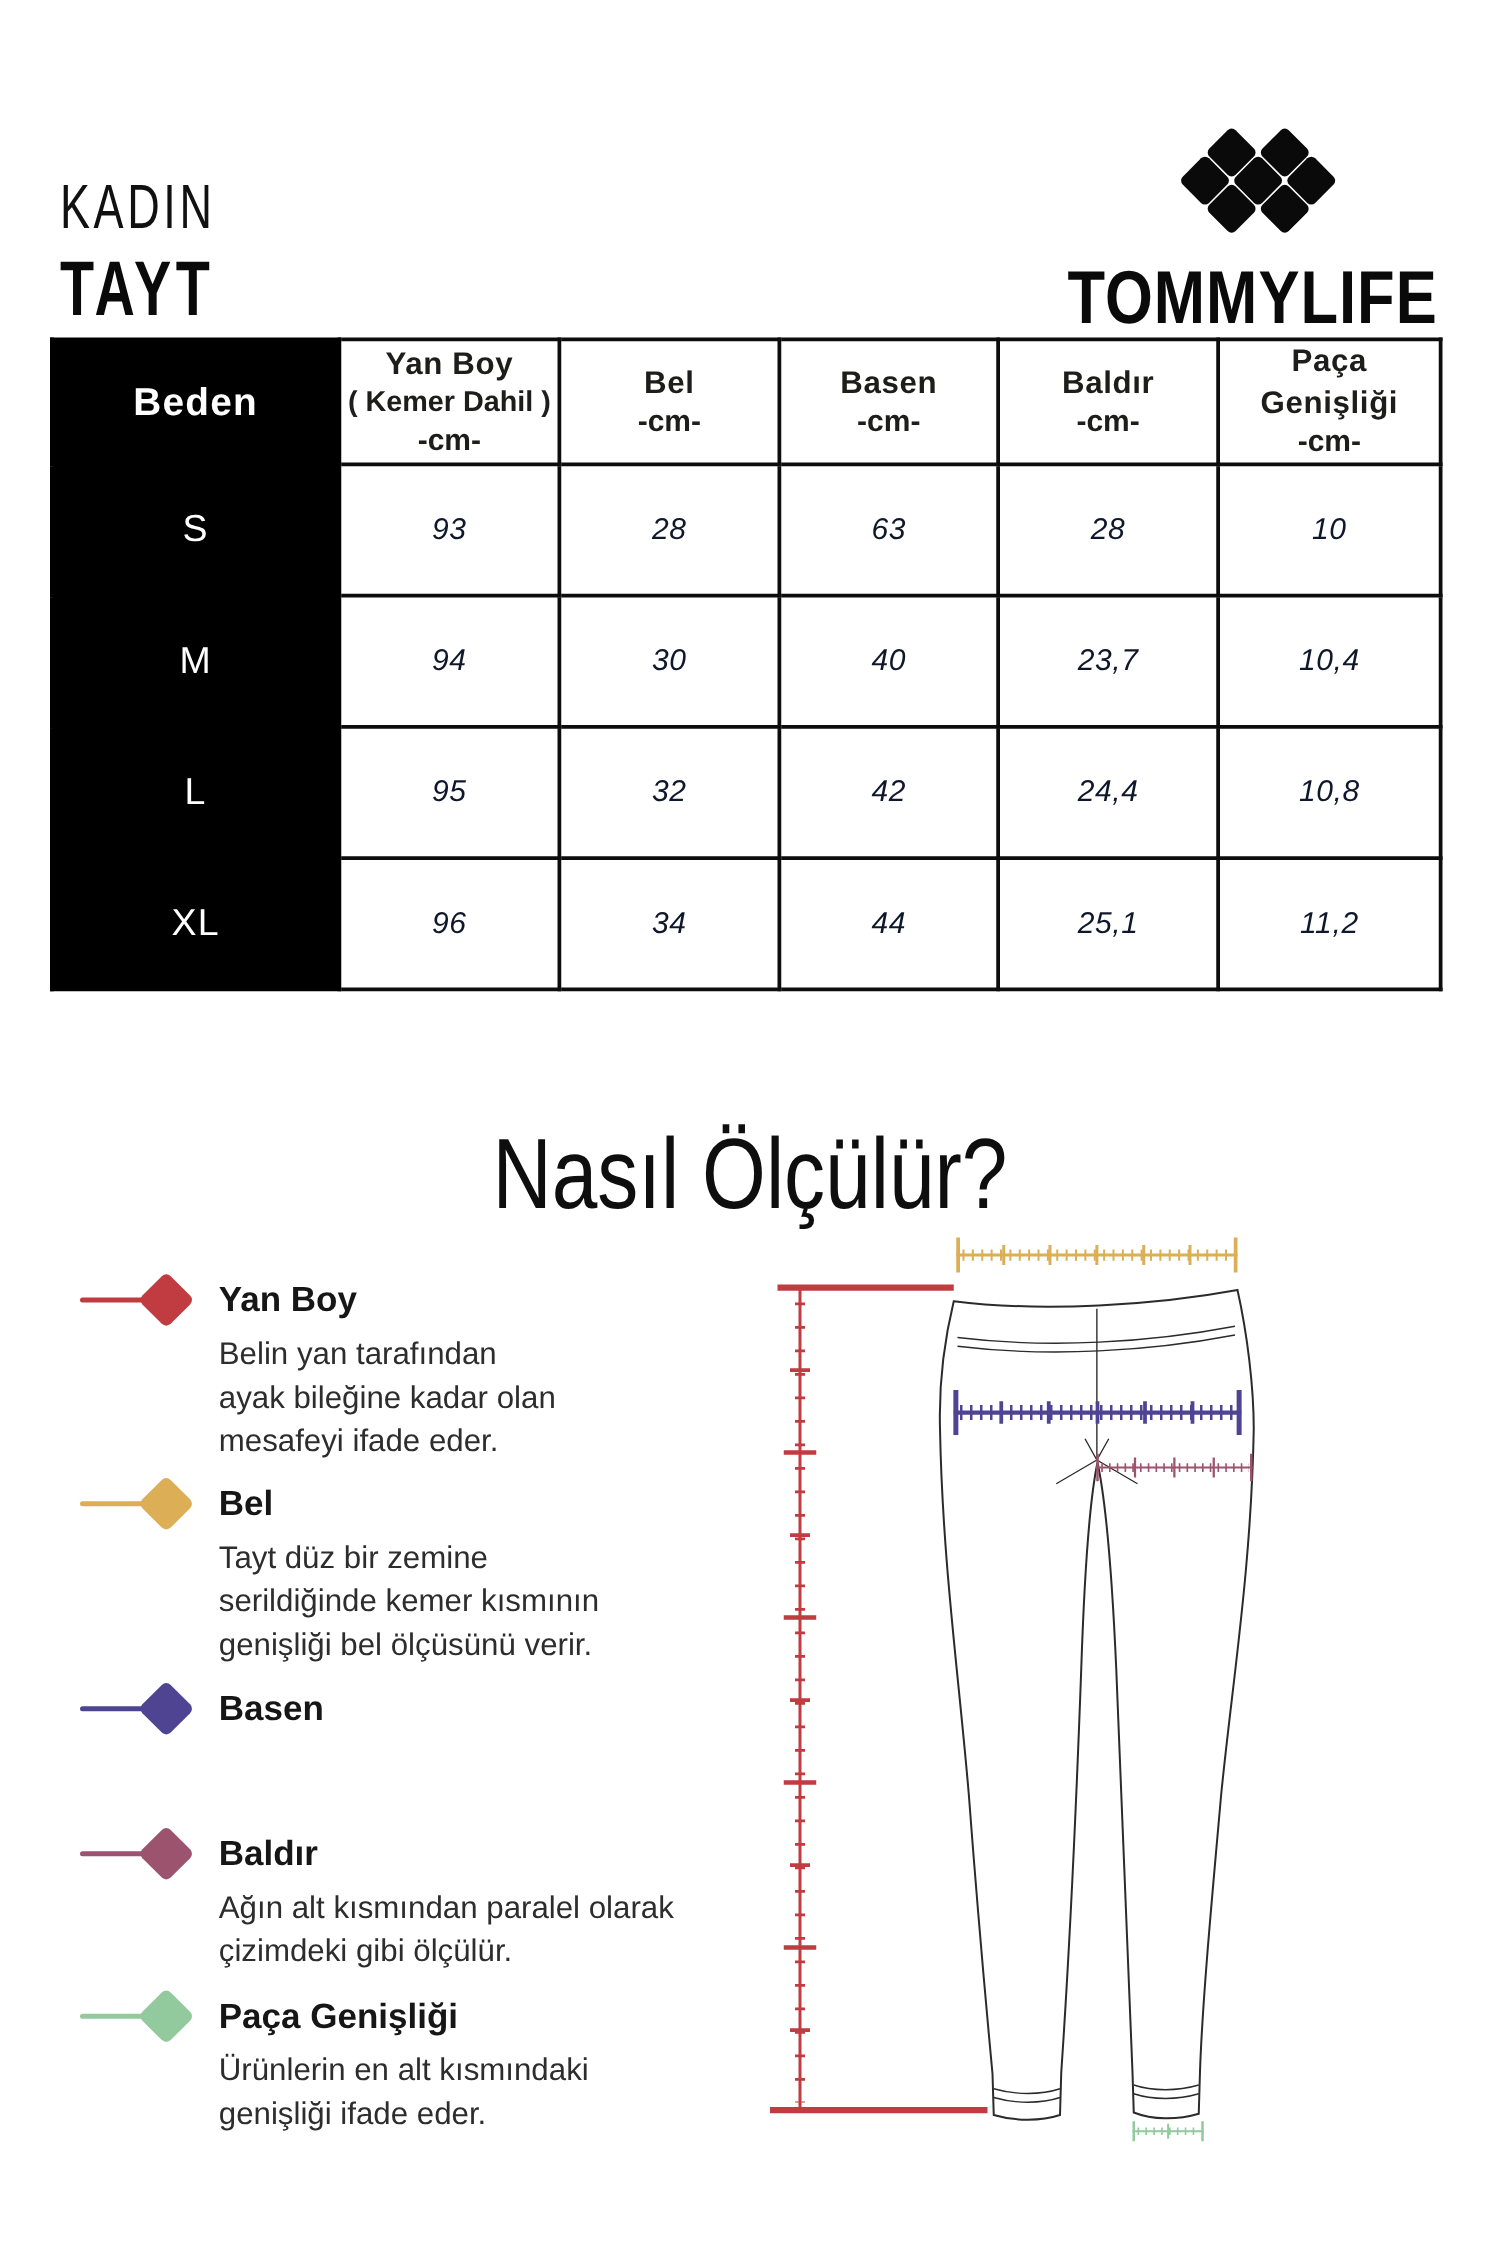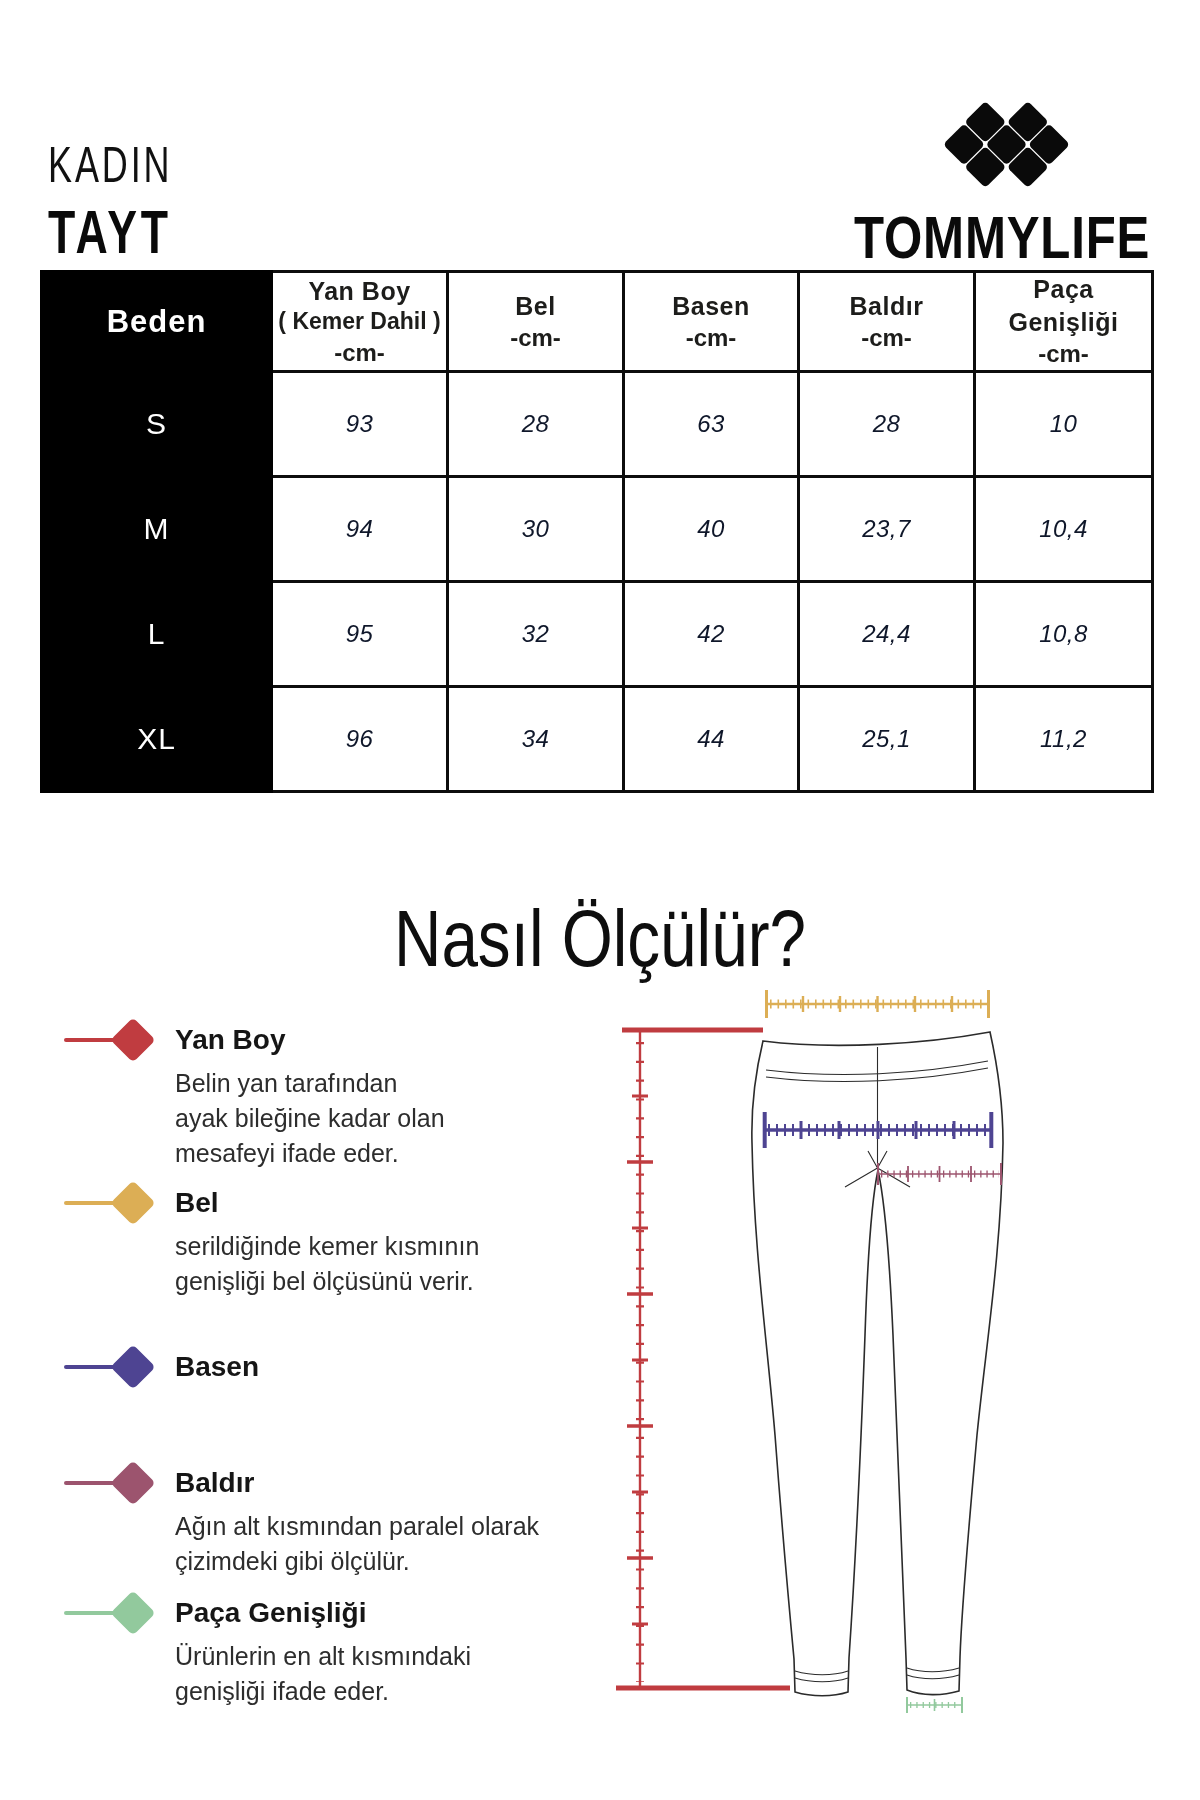--- a/index.html
+++ b/index.html
@@ -165,20 +165,21 @@
   </div>
 
   <div class="legend-item" style="top:1186px">
     <div class="legend-marker">
       <div class="legend-line" style="background-color: rgb(220, 174, 85);"></div>
       <div class="legend-diamond" style="background-color: rgb(220, 174, 85);"></div>
     </div>
     <div class="legend-text">
       <div class="legend-name">Bel</div>
       <div class="legend-desc">
+        <div>Tayt düz bir zemine</div>
         <div>serildiğinde kemer kısmının</div>
         <div>genişliği bel ölçüsünü verir.</div>
       </div>
     </div>
   </div>
 
   <div class="legend-item" style="top:1350px">
     <div class="legend-marker">
       <div class="legend-line" style="background-color: rgb(78, 68, 146);"></div>
       <div class="legend-diamond" style="background-color: rgb(78, 68, 146);"></div>

